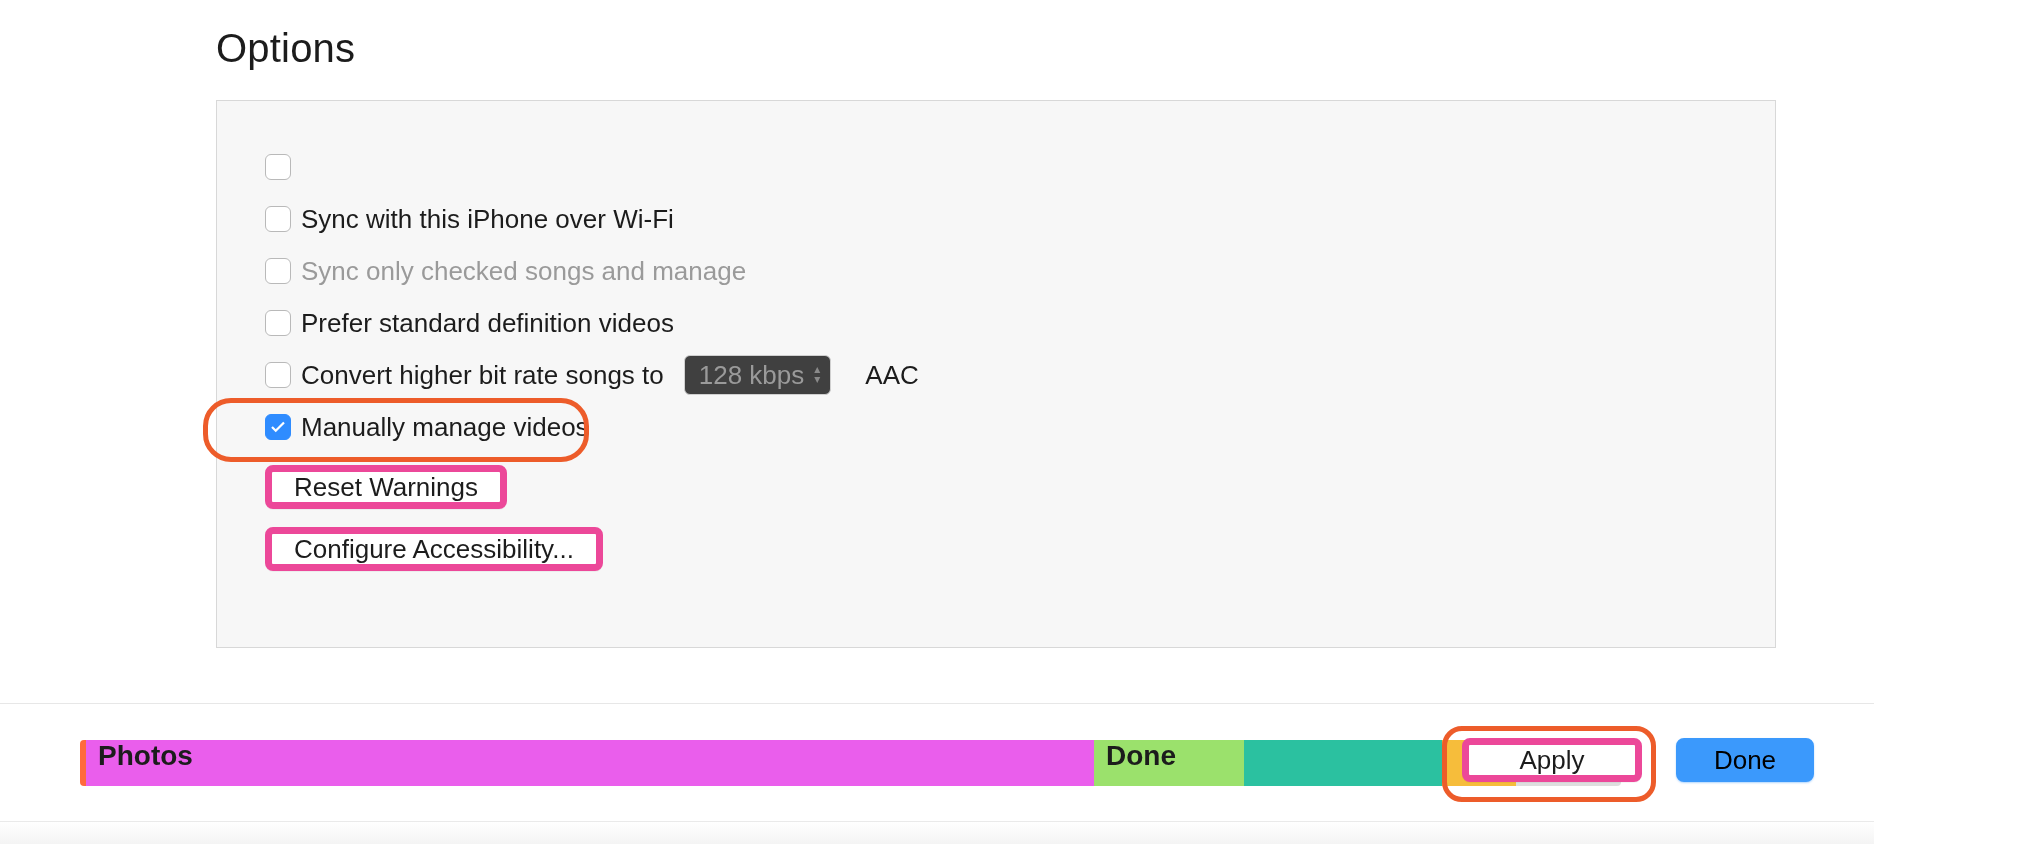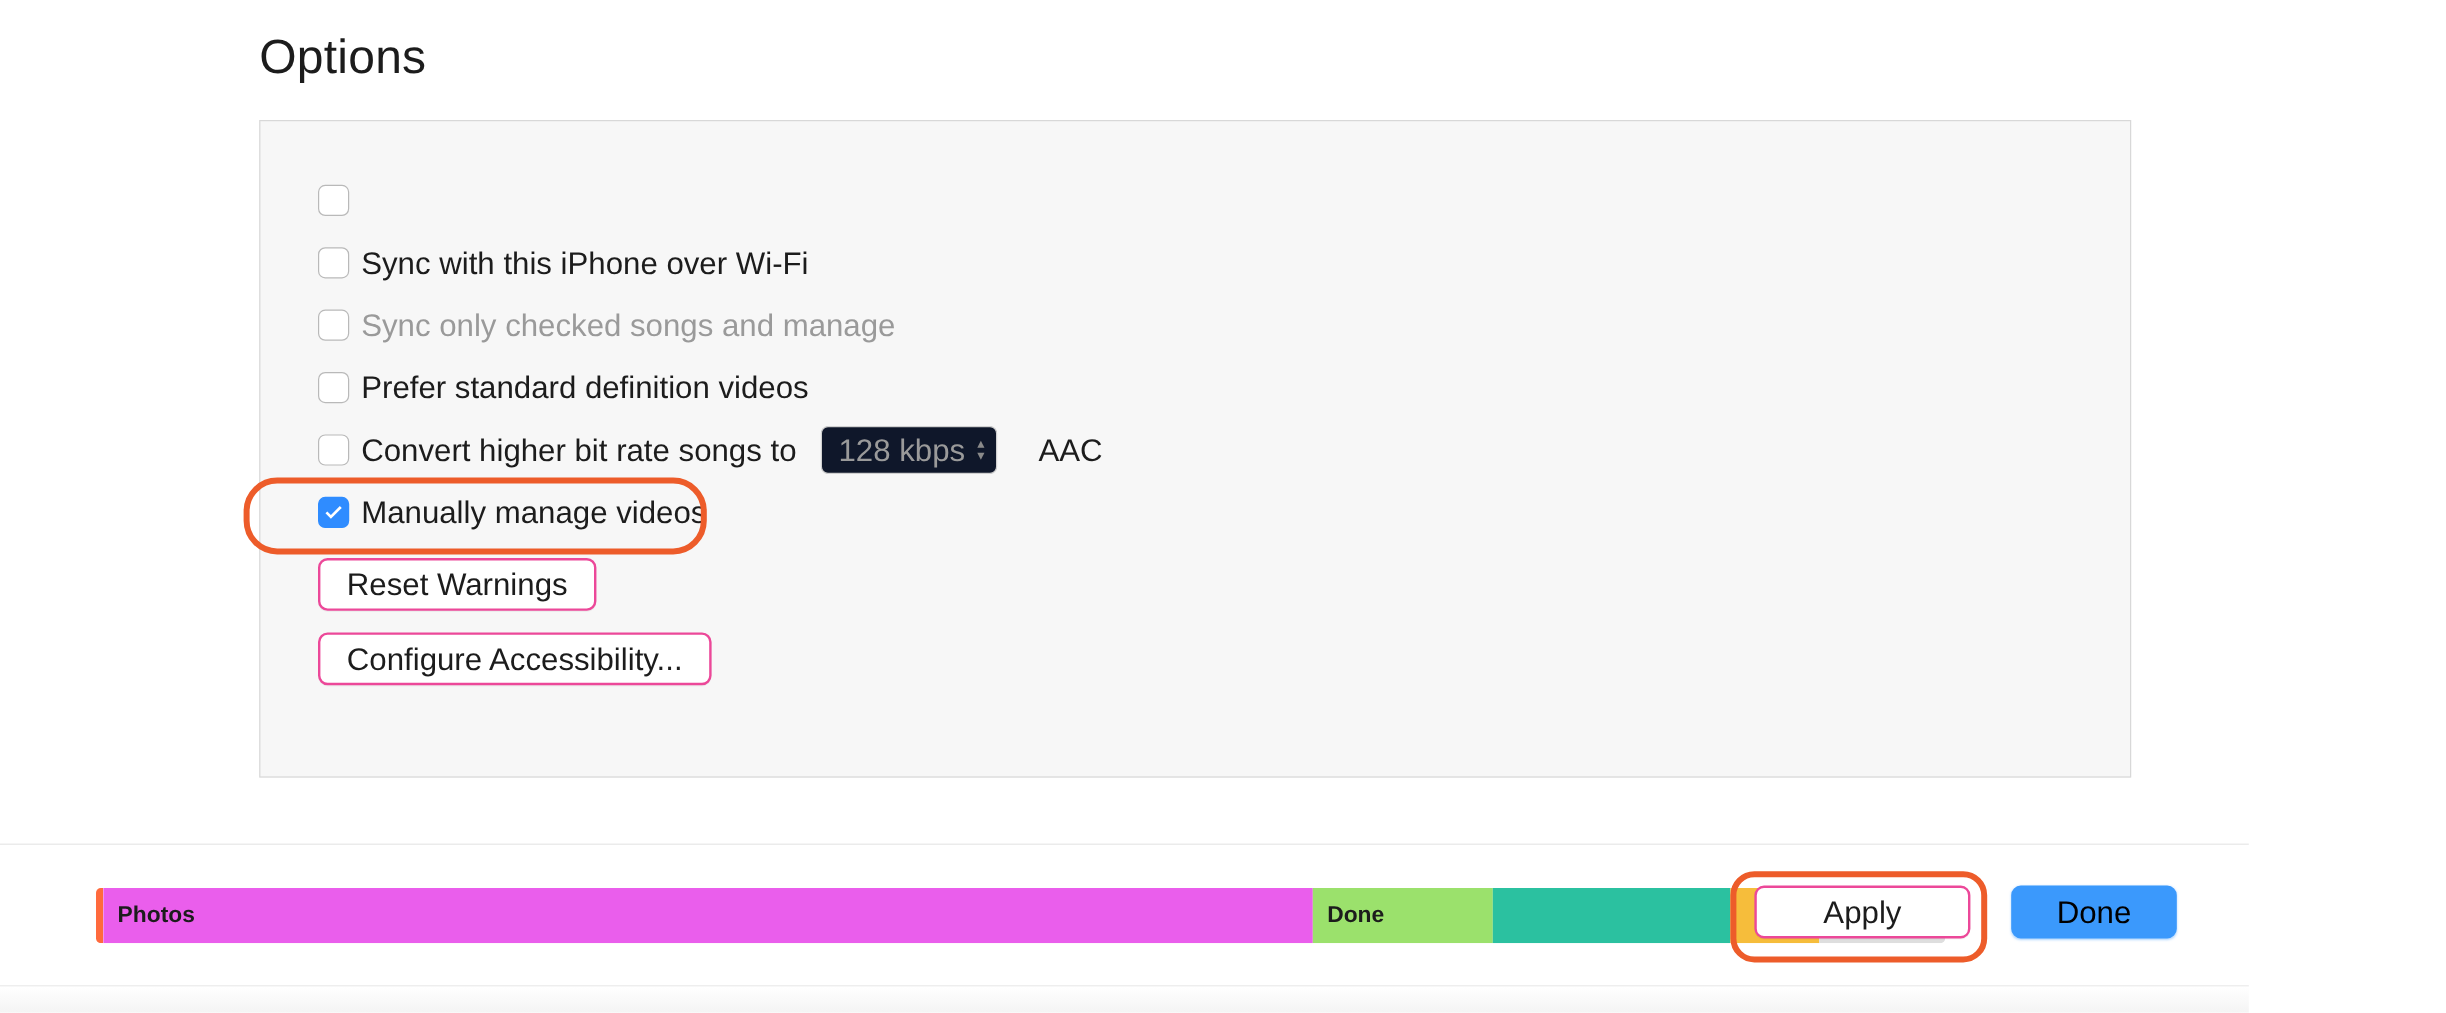--- a/index.html
+++ b/index.html
@@ -72,21 +72,21 @@
   .chk.checked path { stroke: #fff; stroke-width: 3; fill: none; }
 
   .label { white-space: nowrap; }
 
   .bitrate-select {
     display: inline-flex;
     align-items: center;
     height: 38px;
     padding: 0 10px 0 14px;
     margin-left: 10px;
-    background: #0f172a;
+    background: #404040;
     border: 1px solid #d0d0d0;
     border-radius: 6px;
     color: #9a9a9a;
     gap: 10px;
     box-shadow: inset 0 1px 0 rgba(0,0,0,.02);
   }
   .stepper {
     display: flex;
     flex-direction: column;
     line-height: 8px;
@@ -103,21 +103,21 @@
     pointer-events: none;
   }
 
   .btn {
     display: inline-flex;
     align-items: center;
     justify-content: center;
     height: 44px;
     padding: 0 22px;
     background: #ffffff;
-    border: 2px solid #ec4899;
+    border: 7px solid #ec4899;
     border-radius: 8px;
     font-size: 26px;
     color: #1c1c1c;
     box-shadow: 0 1px 0 rgba(0,0,0,.04);
     cursor: pointer;
   }
   .btn.primary {
     background: #3b99fc;
     border-color: #3b99fc;
     color: #000000;
@@ -163,22 +163,21 @@
     width: 100%;
     height: 100%;
     display: flex;
     border-radius: 4px;
     overflow: hidden;
     border-left: 6px solid #ff6a3d;
   }
   .seg {
     height: 100%;
     display: flex;
-    align-items: center;
-    font-size: 19px;
+    font-size: 28px;
     font-weight: 600;
     color: #1c1c1c;
     padding-left: 12px;
     box-sizing: border-box;
   }
   .seg.photos { background: #ea5eec; flex: 0 0 1008px; }
   .seg.apps   { background: #9be16c; flex: 0 0 150px; }
   .seg.teal   { background: #2bc1a0; flex: 0 0 198px; }
   .seg.orange { background: #f6bd3b; flex: 0 0 74px; }
   .seg.free   { background: #dedede; flex: 1 1 auto; }

